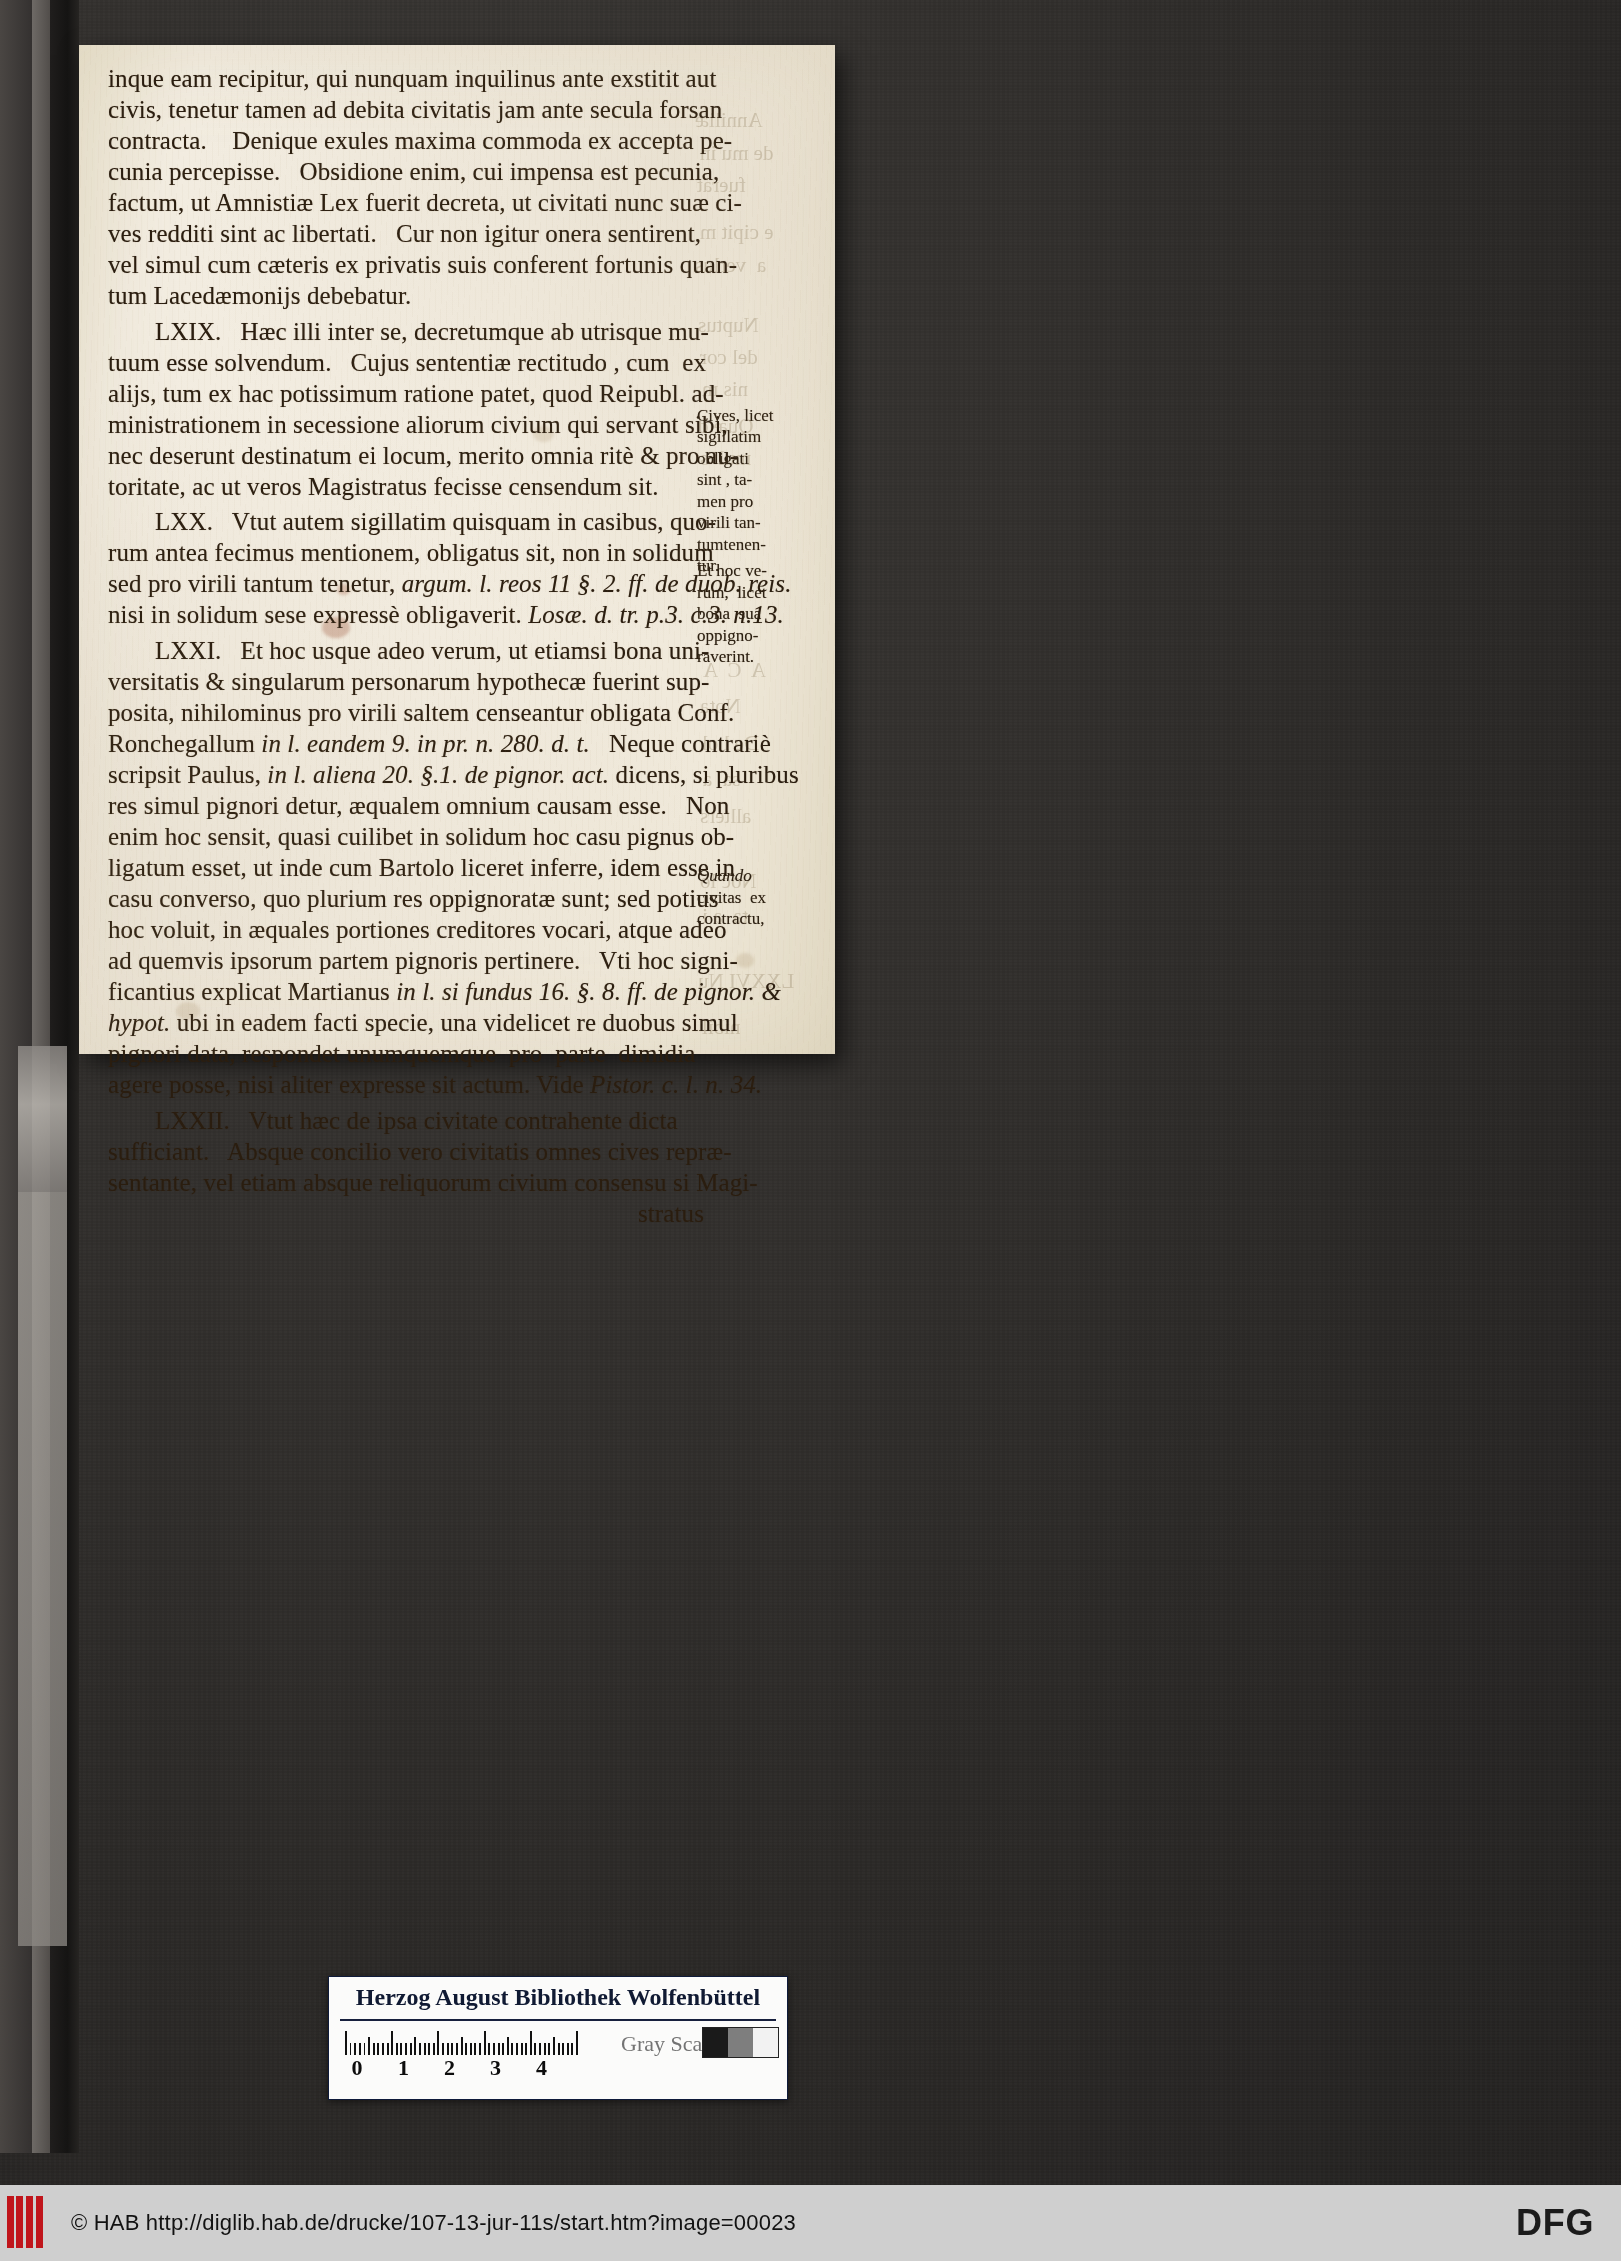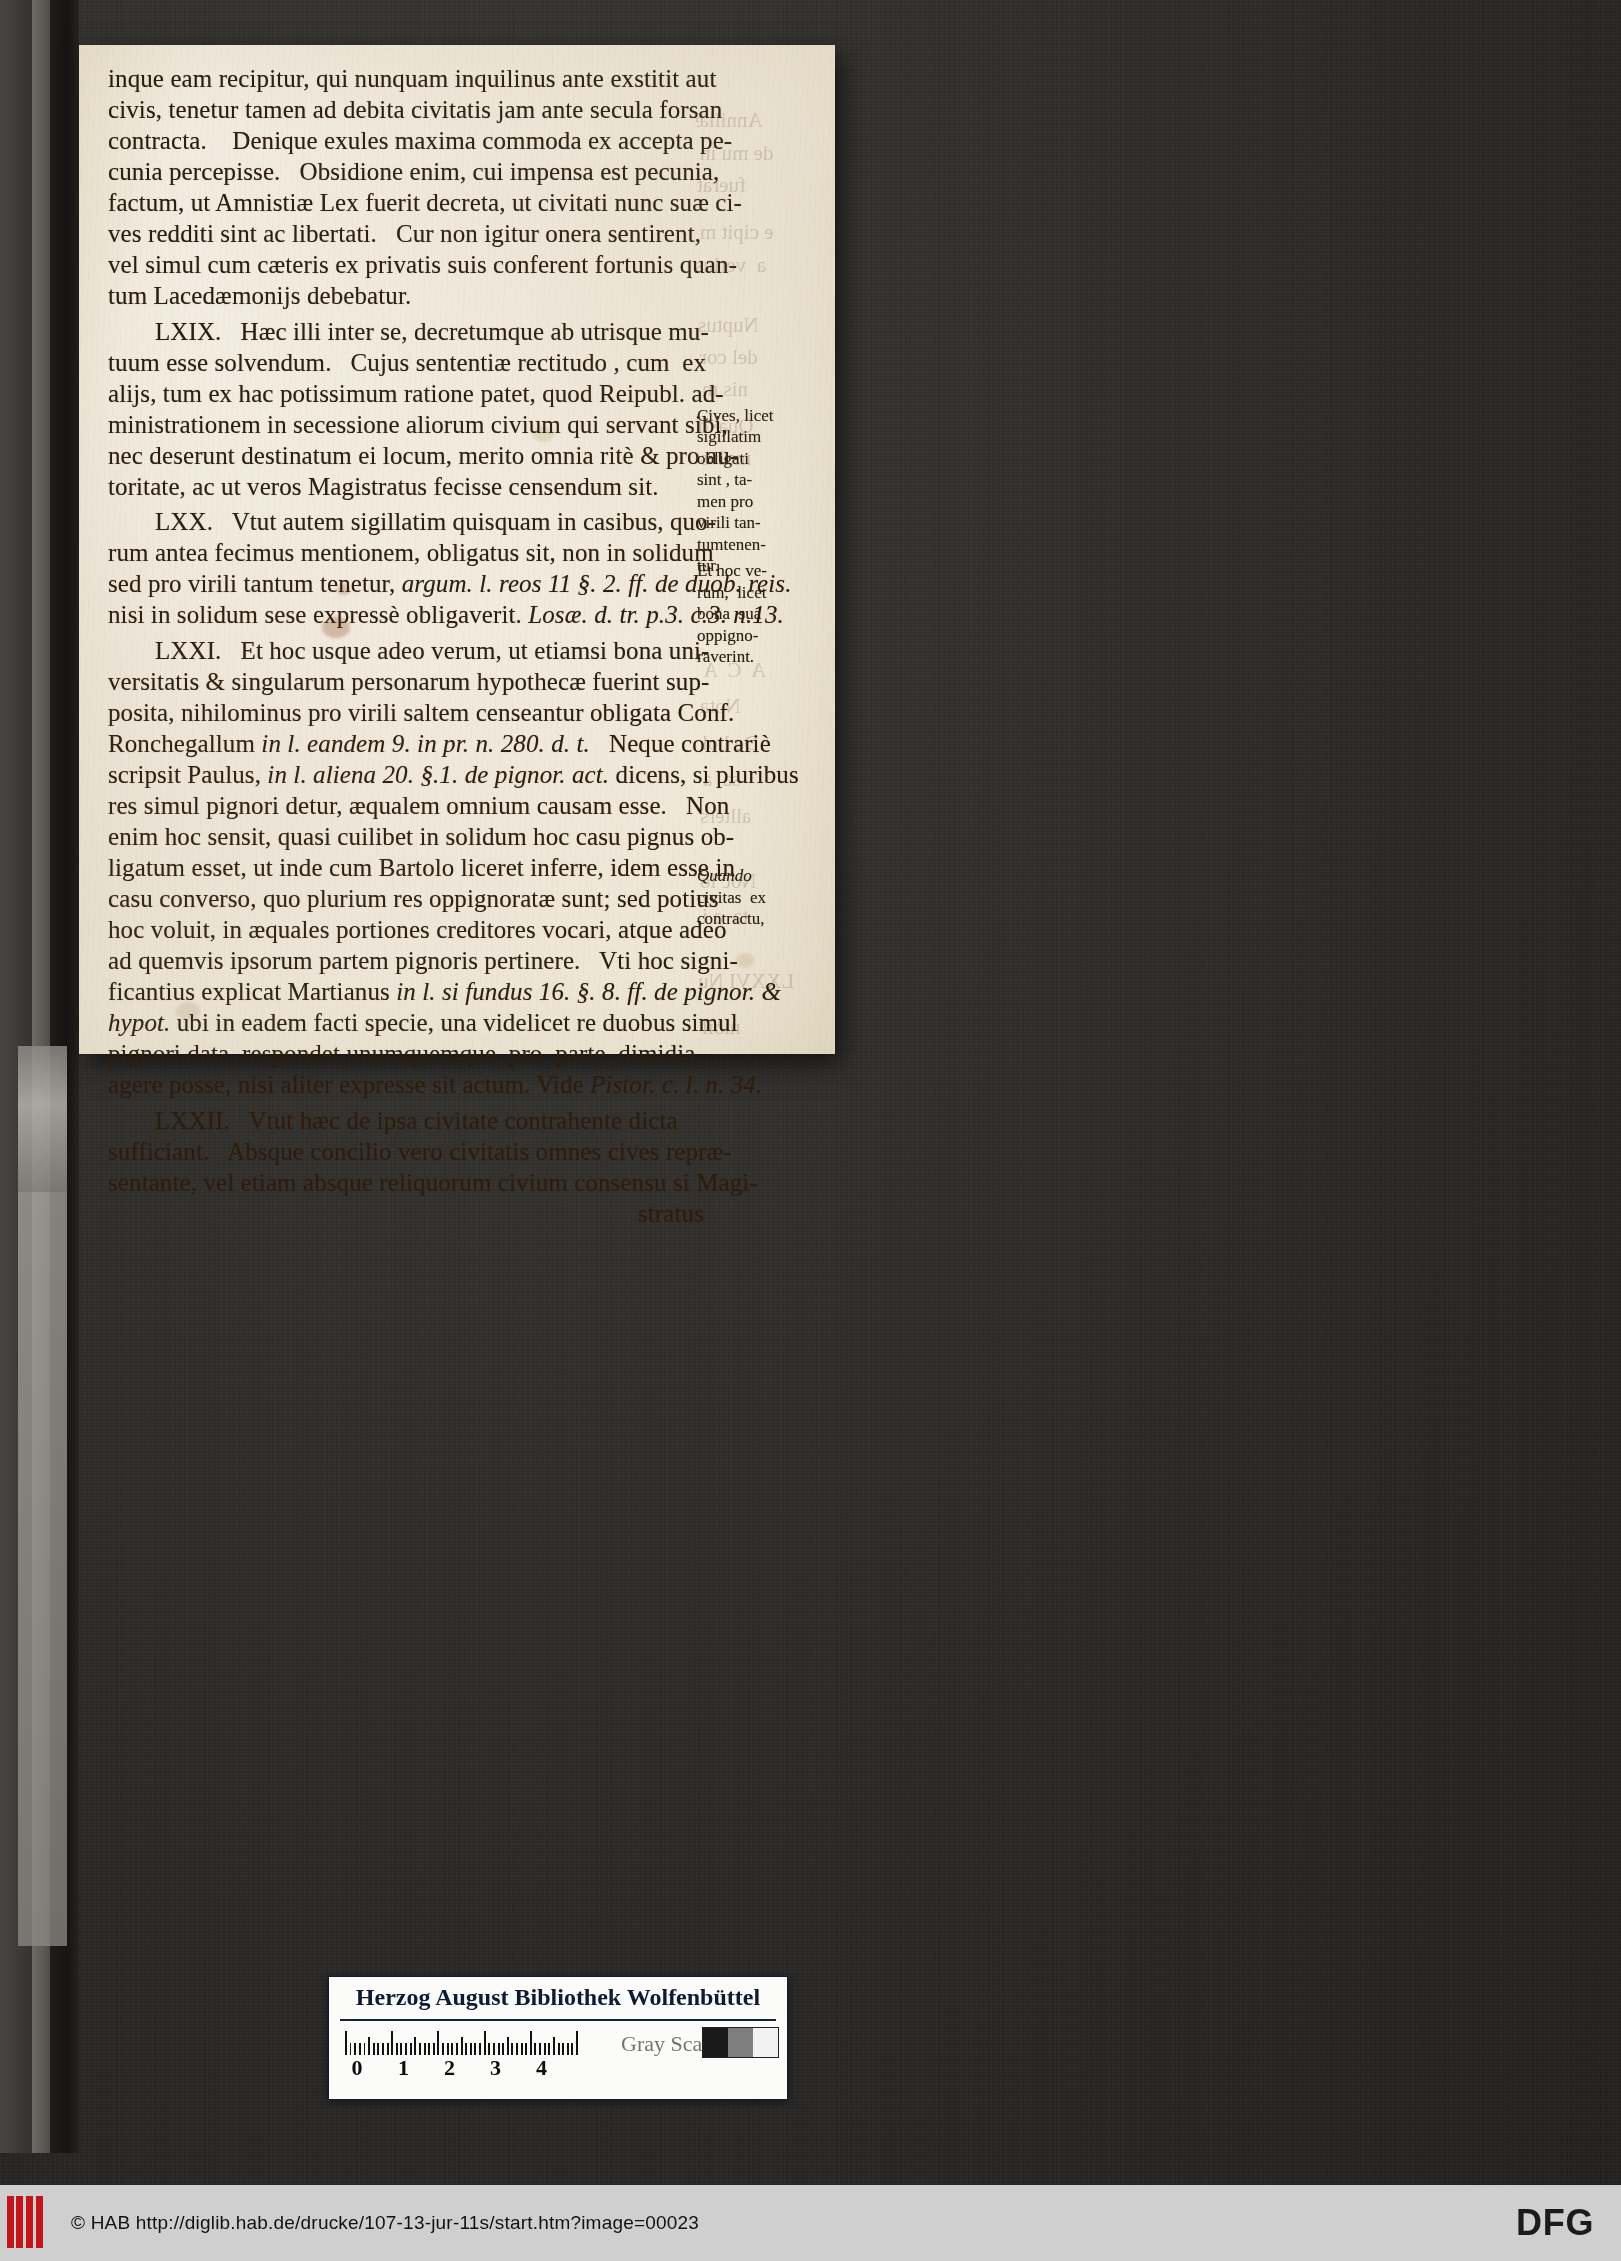--- a/index.html
+++ b/index.html
@@ -146,21 +146,21 @@
     display:flex; align-items:center;
   }
   #colorbars{
     position:absolute; left:6.5px; top:11.4px; width:42px; height:52px;
     display:flex; gap:2.4px;
   }
   #colorbars span{ display:block; width:7.3px; height:100%; background:#c0151b; }
   #footertext{
     position:absolute; left:71px; top:50%; transform:translateY(-50%);
     font-family:"Liberation Sans", sans-serif;
-    font-size:19px;
+    font-size:22px;
     color:#121212;
     letter-spacing:0.2px;
   }
   #dfg{
     position:absolute; right:27.6px; top:50%; transform:translateY(-50%);
     font-family:"Liberation Sans", sans-serif;
     font-weight:bold; font-size:36px; color:#1b1b1b; letter-spacing:0.8px;
   }
 </style>
 </head>

